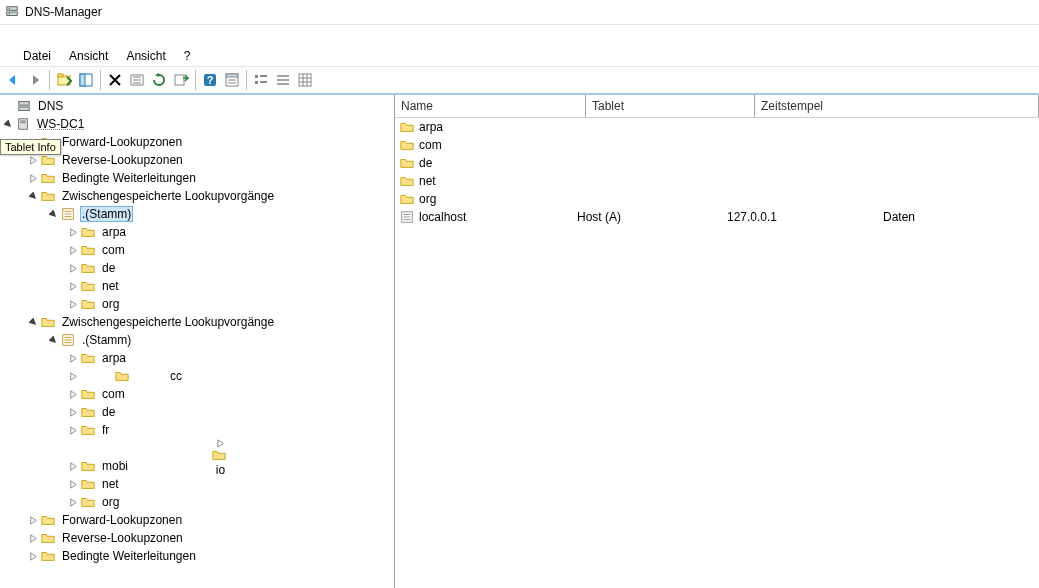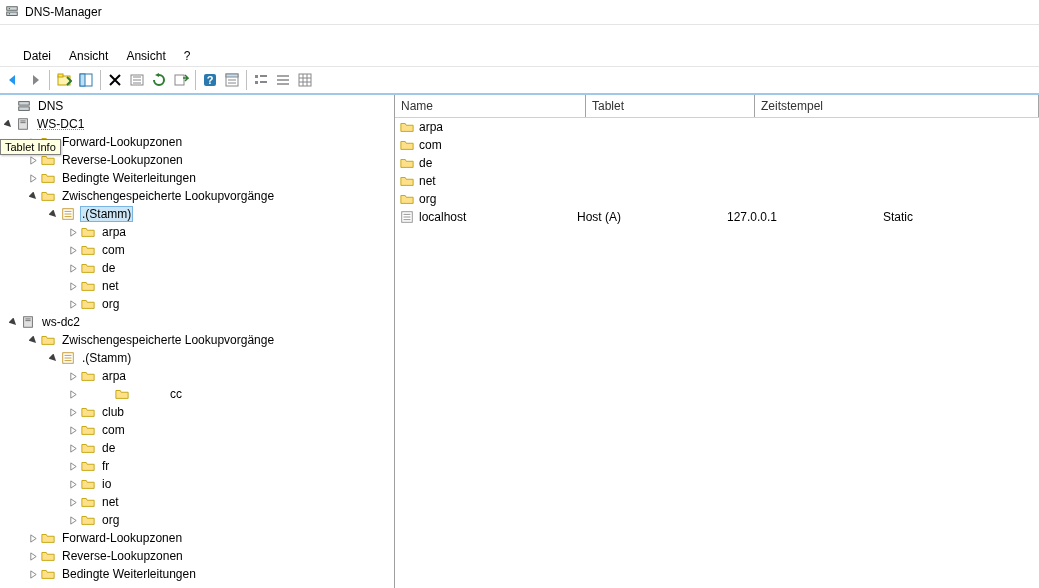--- a/index.html
+++ b/index.html
@@ -386,35 +386,20 @@
             </span>
             <span class="ticon">
               <svg width="14" height="14" viewBox="0 0 16 16">
                 <path d="M1 4 L6 4 L7 6 L15 6 L15 13 L1 13 Z" fill="#ffe08a" stroke="#bfa100"></path>
               </svg>
             </span>
             <span class="tlabel">org</span>
           </div>
         </div>
 
-      <div class="trow" style="padding-left:6px">
-        <span class="tcaret">
-            <svg width="9" height="9" viewBox="0 0 10 10">
-              <path d="M1 1 L9 5 L1 9 Z" fill="#404040" transform="rotate(45 5 5)"></path>
-            </svg>
-          </span>
-        <span class="ticon">
-            <svg width="14" height="14" viewBox="0 0 16 16">
-              <rect x="3" y="2" width="10" height="12" fill="#e0e0e0" stroke="#666"></rect>
-              <rect x="5" y="4" width="6" height="1" fill="#666"></rect>
-              <rect x="5" y="6" width="6" height="1" fill="#666"></rect>
-            </svg>
-          </span>
-        <span class="tlabel">ws-dc2</span>
-      </div>
       <div class="trow" style="padding-left:26px">
         <span class="tcaret">
             <svg width="9" height="9" viewBox="0 0 10 10">
               <path d="M1 1 L9 5 L1 9 Z" fill="#404040" transform="rotate(45 5 5)"></path>
             </svg>
           </span>
         <span class="ticon">
             <svg width="14" height="14" viewBox="0 0 16 16">
               <path d="M1 4 L6 4 L7 6 L15 6 L15 13 L1 13 Z" fill="#ffe08a" stroke="#bfa100"></path>
             </svg>
@@ -466,33 +451,20 @@
             <span class="tcaret">
               <svg width="9" height="9" viewBox="0 0 10 10">
                 <path d="M2 1 L8 5 L2 9 Z" fill="none" stroke="#808080"></path>
               </svg>
             </span>
             <span class="ticon">
               <svg width="14" height="14" viewBox="0 0 16 16">
                 <path d="M1 4 L6 4 L7 6 L15 6 L15 13 L1 13 Z" fill="#ffe08a" stroke="#bfa100"></path>
               </svg>
             </span>
-            <span class="tlabel">club</span>
-          </div>
-          <div class="trow" style="padding-left: 66px;">
-            <span class="tcaret">
-              <svg width="9" height="9" viewBox="0 0 10 10">
-                <path d="M2 1 L8 5 L2 9 Z" fill="none" stroke="#808080"></path>
-              </svg>
-            </span>
-            <span class="ticon">
-              <svg width="14" height="14" viewBox="0 0 16 16">
-                <path d="M1 4 L6 4 L7 6 L15 6 L15 13 L1 13 Z" fill="#ffe08a" stroke="#bfa100"></path>
-              </svg>
-            </span>
             <span class="tlabel">com</span>
           </div>
           <div class="trow" style="padding-left: 66px;">
             <span class="tcaret">
               <svg width="9" height="9" viewBox="0 0 10 10">
                 <path d="M2 1 L8 5 L2 9 Z" fill="none" stroke="#808080"></path>
               </svg>
             </span>
             <span class="ticon">
               <svg width="14" height="14" viewBox="0 0 16 16">
@@ -507,32 +479,45 @@
                 <path d="M2 1 L8 5 L2 9 Z" fill="none" stroke="#808080"></path>
               </svg>
             </span>
             <span class="ticon">
               <svg width="14" height="14" viewBox="0 0 16 16">
                 <path d="M1 4 L6 4 L7 6 L15 6 L15 13 L1 13 Z" fill="#ffe08a" stroke="#bfa100"></path>
               </svg>
             </span>
             <span class="tlabel">fr</span>
           </div>
-          <div class="trow" style="padding-left: 66px;">
+          <div class="trow" style="padding-left: 47px; flex-direction: column;">
             <span class="tcaret">
               <svg width="9" height="9" viewBox="0 0 10 10">
                 <path d="M2 1 L8 5 L2 9 Z" fill="none" stroke="#808080"></path>
               </svg>
             </span>
             <span class="ticon">
               <svg width="14" height="14" viewBox="0 0 16 16">
                 <path d="M1 4 L6 4 L7 6 L15 6 L15 13 L1 13 Z" fill="#ffe08a" stroke="#bfa100"></path>
               </svg>
             </span>
             <span class="tlabel">io</span>
+          </div>
+          <div class="trow" style="padding-left: 66px;">
+            <span class="tcaret">
+              <svg width="9" height="9" viewBox="0 0 10 10">
+                <path d="M2 1 L8 5 L2 9 Z" fill="none" stroke="#808080"></path>
+              </svg>
+            </span>
+            <span class="ticon">
+              <svg width="14" height="14" viewBox="0 0 16 16">
+                <path d="M1 4 L6 4 L7 6 L15 6 L15 13 L1 13 Z" fill="#ffe08a" stroke="#bfa100"></path>
+              </svg>
+            </span>
+            <span class="tlabel">mobi</span>
           </div>
           <div class="trow" style="padding-left: 66px;">
             <span class="tcaret">
               <svg width="9" height="9" viewBox="0 0 10 10">
                 <path d="M2 1 L8 5 L2 9 Z" fill="none" stroke="#808080"></path>
               </svg>
             </span>
             <span class="ticon">
               <svg width="14" height="14" viewBox="0 0 16 16">
                 <path d="M1 4 L6 4 L7 6 L15 6 L15 13 L1 13 Z" fill="#ffe08a" stroke="#bfa100"></path>
@@ -674,18 +659,18 @@
             <span class="licon">
               <svg width="14" height="14" viewBox="0 0 16 16">
                 <rect x="2" y="2" width="12" height="12" fill="#fff" stroke="#888"></rect>
                 <path d="M4 5 h8 M4 8 h8 M4 11 h8" stroke="#888"></path>
               </svg>
             </span>
             <span>localhost</span>
           </div>
           <div class="lc-typ">Host (A)</div>
           <div class="lc-daten">127.0.0.1</div>
-          <div class="lc-zeit">Static</div>
+          <div class="lc-zeit">Daten</div>
         </div>
       </div>
   </div>
 
 </div>
 
 </body></html>

